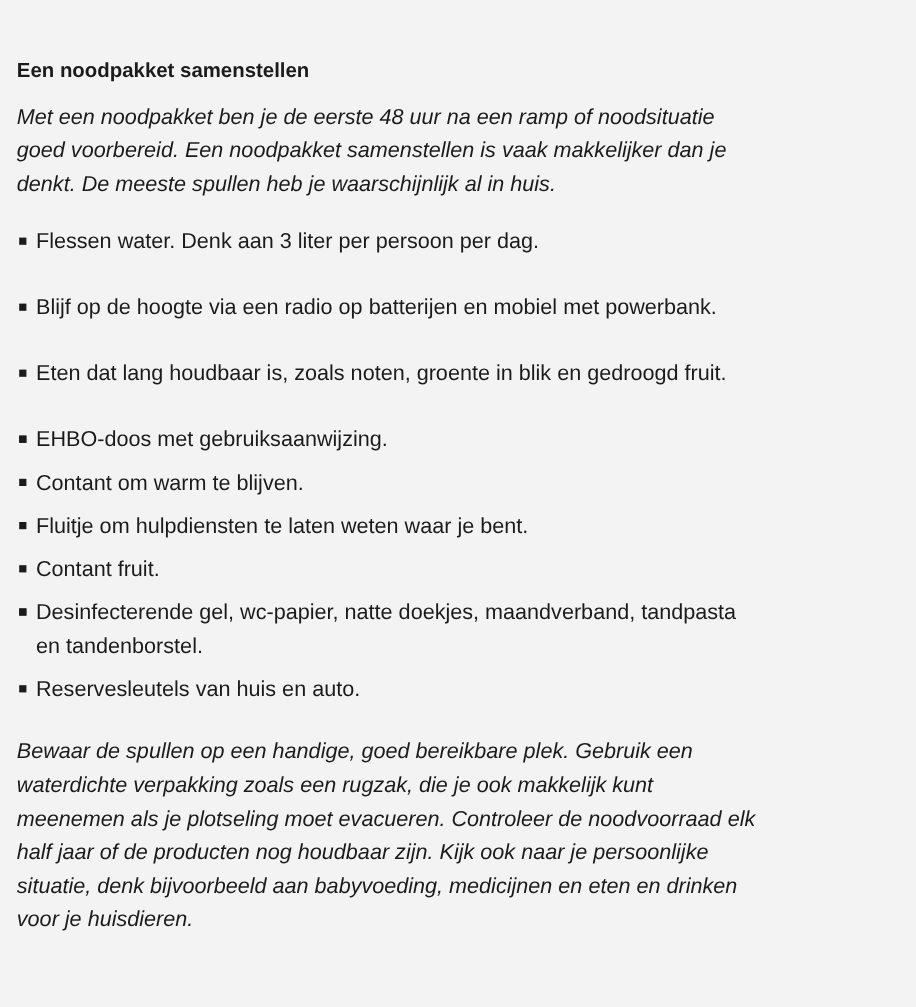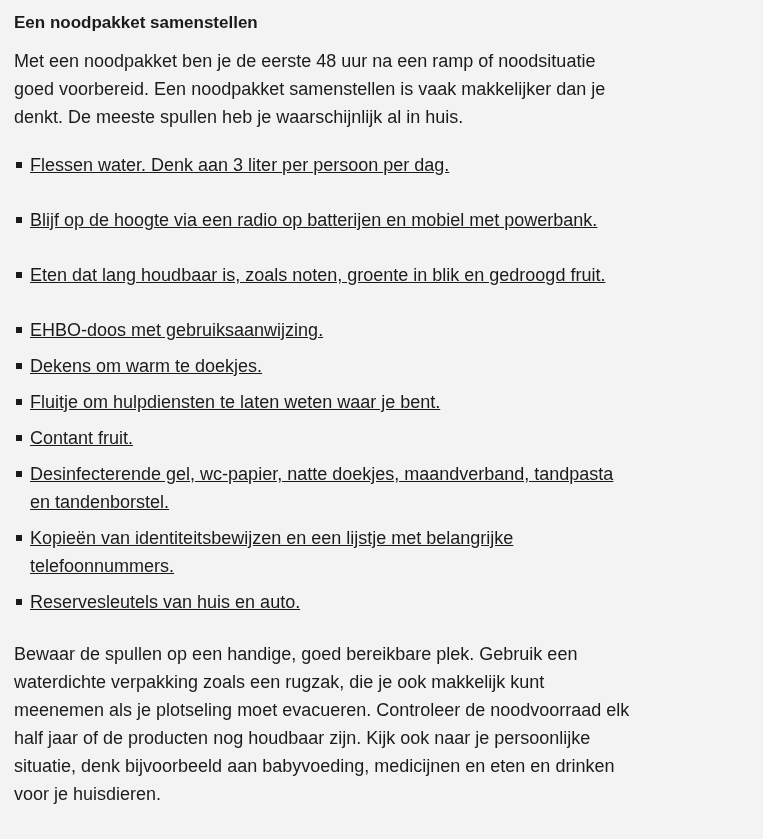--- a/index.html
+++ b/index.html
@@ -13,46 +13,47 @@
     width: 763px;
     height: 839px;
     background: var(--background);
     color: var(--text);
     font-family: "Liberation Sans", "DejaVu Sans", sans-serif;
     overflow: hidden;
   }
   .page {
     padding: 12px 14px 12px 14px;
     width: 646px;
+    margin-top: 36px;
   }
   .article-title {
     font-size: 17px;
     font-weight: 700;
     line-height: 1.3;
     margin: 0 0 13px 0;
   }
   .paragraph {
     font-size: 18px;
     line-height: 28px;
     margin: 0;
     max-width: 735px;
+    font-style: italic;
   }
   .supplies-list {
     list-style: none;
     margin: 20px 0 24px 0;
     padding: 0;
     max-width: 720px;
   }
   .list-item {
     position: relative;
     font-size: 18px;
     line-height: 28px;
     padding-left: 16px;
     margin: 0 0 8px 0;
-    text-decoration: underline;
   }
   .list-item.wide {
     margin-bottom: 27px;
   }
   .bullet-square {
     position: absolute;
     left: 2px;
     top: 11px;
     width: 6px;
     height: 6px;
@@ -84,42 +85,38 @@
     </li>
     <li class="list-item">
       <span class="bullet-square"></span>
     </li>
     <li class="list-item">
       <span class="bullet-square"></span>
       <span>EHBO-doos met gebruiksaanwijzing.</span>
     </li>
     <li class="list-item">
       <span class="bullet-square"></span>
-      <span>Dekens om warm te doekjes.</span>
+      <span>Contant om warm te blijven.</span>
     </li>
     <li class="list-item">
       <span class="bullet-square"></span>
       <span>Fluitje om hulpdiensten te laten weten waar je bent.</span>
     </li>
     <li class="list-item">
       <span class="bullet-square"></span>
       <span>Contant fruit.</span>
     </li>
     <li class="list-item">
       <span class="bullet-square"></span>
     </li>
     <li class="list-item">
       <span class="bullet-square"></span>
       <span>Desinfecterende gel, wc-papier, natte doekjes, maandverband, tandpasta en tandenborstel.</span>
     </li>
     <li class="list-item">
       <span class="bullet-square"></span>
-      <span>Kopieën van identiteitsbewijzen en een lijstje met belangrijke telefoonnummers.</span>
-    </li>
-    <li class="list-item">
-      <span class="bullet-square"></span>
       <span>Reservesleutels van huis en auto.</span>
     </li>
   </ul>
 
   <p class="paragraph">Bewaar de spullen op een handige, goed bereikbare plek. Gebruik een waterdichte verpakking zoals een rugzak, die je ook makkelijk kunt meenemen als je plotseling moet evacueren. Controleer de noodvoorraad elk half jaar of de producten nog houdbaar zijn. Kijk ook naar je persoonlijke situatie, denk bijvoorbeeld aan babyvoeding, medicijnen en eten en drinken voor je huisdieren.</p>
 
 </div>
 
 </body></html>

